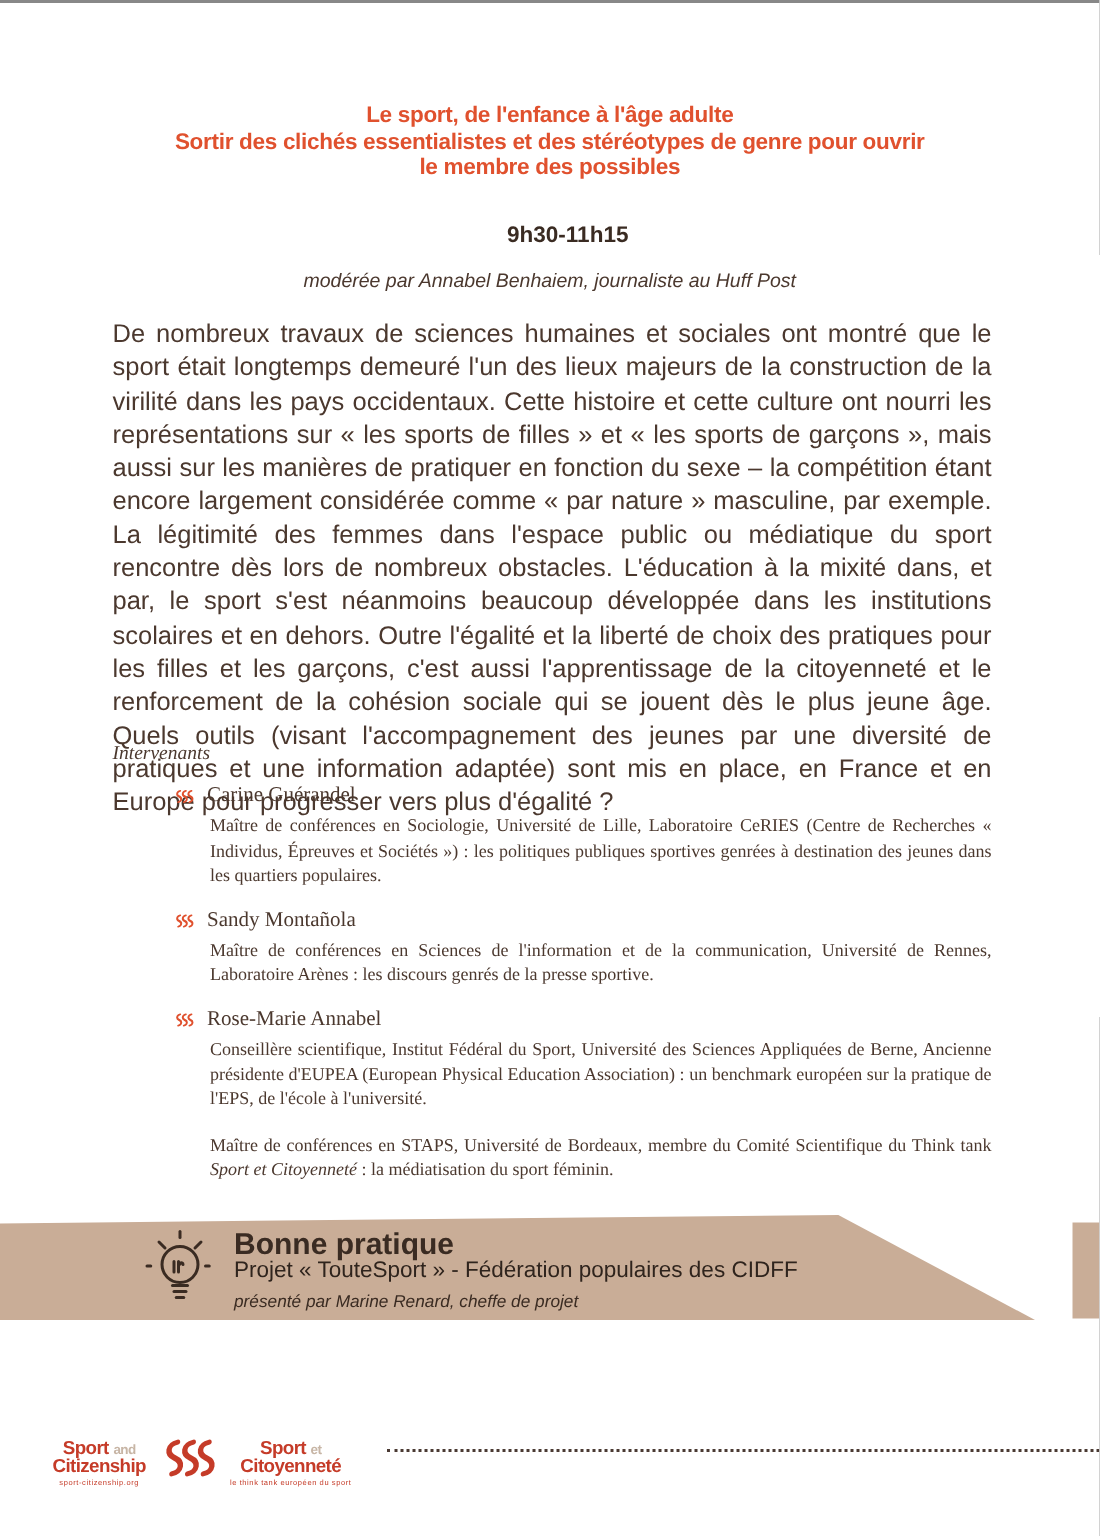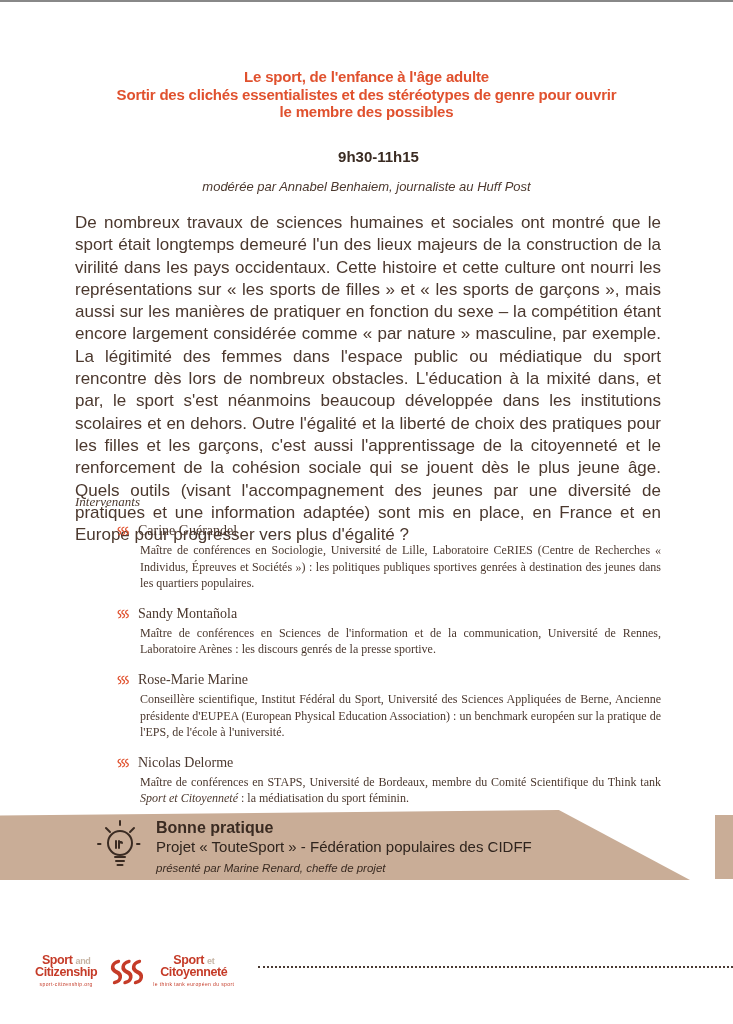--- a/index.html
+++ b/index.html
@@ -56,26 +56,26 @@
   .banner{
     position:absolute;top:808px;left:0;width:690px;height:70px;
     background:var(--banner-bg);
     clip-path:polygon(0 8%,81% 0,100% 100%,0 100%);
   }
   .banner-tab{
     position:absolute;top:813px;left:715px;width:18px;height:64px;
     background:var(--banner-bg);
   }
   .bulb{position:absolute;top:9px;left:96px;}
-  .gp-heading{position:absolute;top:9px;left:156px;font-weight:bold;font-size:16px;color:var(--text-dark);}
+  .gp-heading{position:absolute;top:9px;left:156px;font-weight:bold;font-size:20px;color:var(--text-dark);}
   .gp-project{position:absolute;top:28px;left:156px;font-size:15px;color:#2f241d;}
   .gp-presenter{position:absolute;top:52px;left:156px;font-style:italic;font-size:11.5px;color:var(--text-dark);}
 
   
-  .footer-logos{position:absolute;top:948px;left:35px;display:flex;align-items:center;gap:7px;}
+  .footer-logos{position:absolute;top:948px;left:35px;display:flex;align-items:flex-end;gap:7px;}
   .logo-block{text-align:center;}
   .logo-text{font-weight:bold;color:var(--logo-red);font-size:12.5px;line-height:11px;letter-spacing:-0.4px;white-space:nowrap;}
   .logo-text .conj{color:var(--logo-muted);font-size:9px;}
   .logo-tagline{font-size:5px;margin-top:3px;color:var(--logo-red);letter-spacing:0.4px;white-space:nowrap;}
   .sss-big{color:var(--logo-red);margin-top:2px;}
   .dotted-line{
     position:absolute;top:964px;left:258px;width:475px;height:0;
     border-top:2px dotted #4a3a33;
   }
 </style>
@@ -125,31 +125,25 @@
             </svg>
         <span class="speaker-name">Sandy Montañola</span>
       </div>
       <div class="speaker-bio"><span>Maître de conférences en Sciences de l'information et de la communication, Université de Rennes, Laboratoire Arènes : les discours genrés de la presse sportive.</span></div>
     </li>
         <li>
       <div class="speaker-head">
         <svg class="sss-small" width="15" height="12">
               <use href="#sss-mark" width="15" height="12"></use>
             </svg>
-        <span class="speaker-name">Rose-Marie Marine</span>
+        <span class="speaker-name">Rose-Marie Annabel</span>
       </div>
       <div class="speaker-bio"><span>Conseillère scientifique, Institut Fédéral du Sport, Université des Sciences Appliquées de Berne, Ancienne présidente d'EUPEA (European Physical Education Association) : un benchmark européen sur la pratique de l'EPS, de l'école à l'université.</span></div>
     </li>
         <li>
-      <div class="speaker-head">
-        <svg class="sss-small" width="15" height="12">
-              <use href="#sss-mark" width="15" height="12"></use>
-            </svg>
-        <span class="speaker-name">Nicolas Delorme</span>
-      </div>
       <div class="speaker-bio"><span>Maître de conférences en STAPS, Université de Bordeaux, membre du Comité Scientifique du Think tank </span><span class="it">Sport et Citoyenneté</span><span> : la médiatisation du sport féminin.</span></div>
     </li>
       </ul>
   </section>
 
   <div class="banner">
     <svg class="bulb" width="48" height="54" viewBox="0 0 48 54">
       <g fill="none" stroke="#3a2b22" stroke-width="2" stroke-linecap="round">
         <path d="M24 2 v4"></path>
         <path d="M10 9 l4 4"></path>

